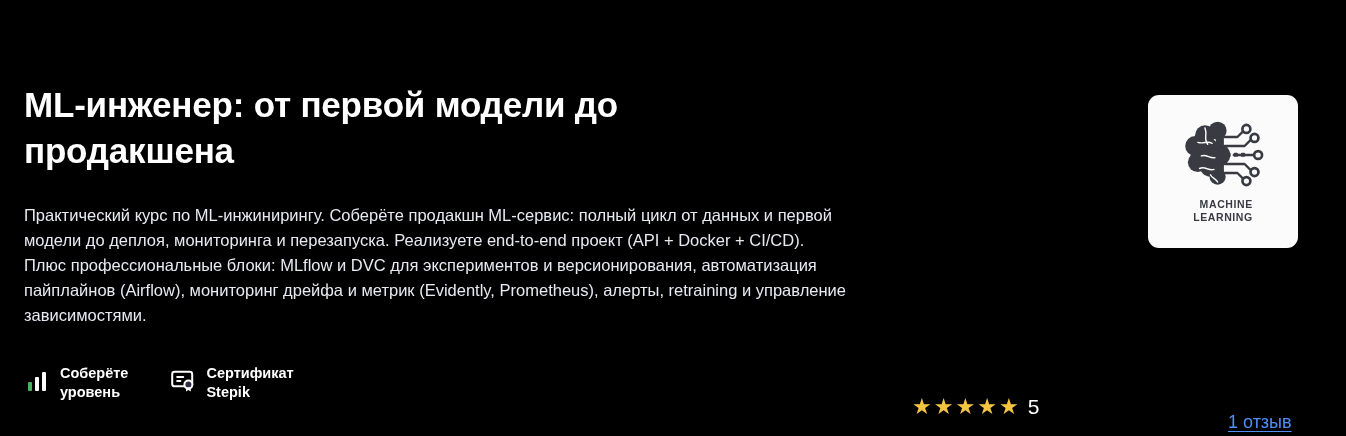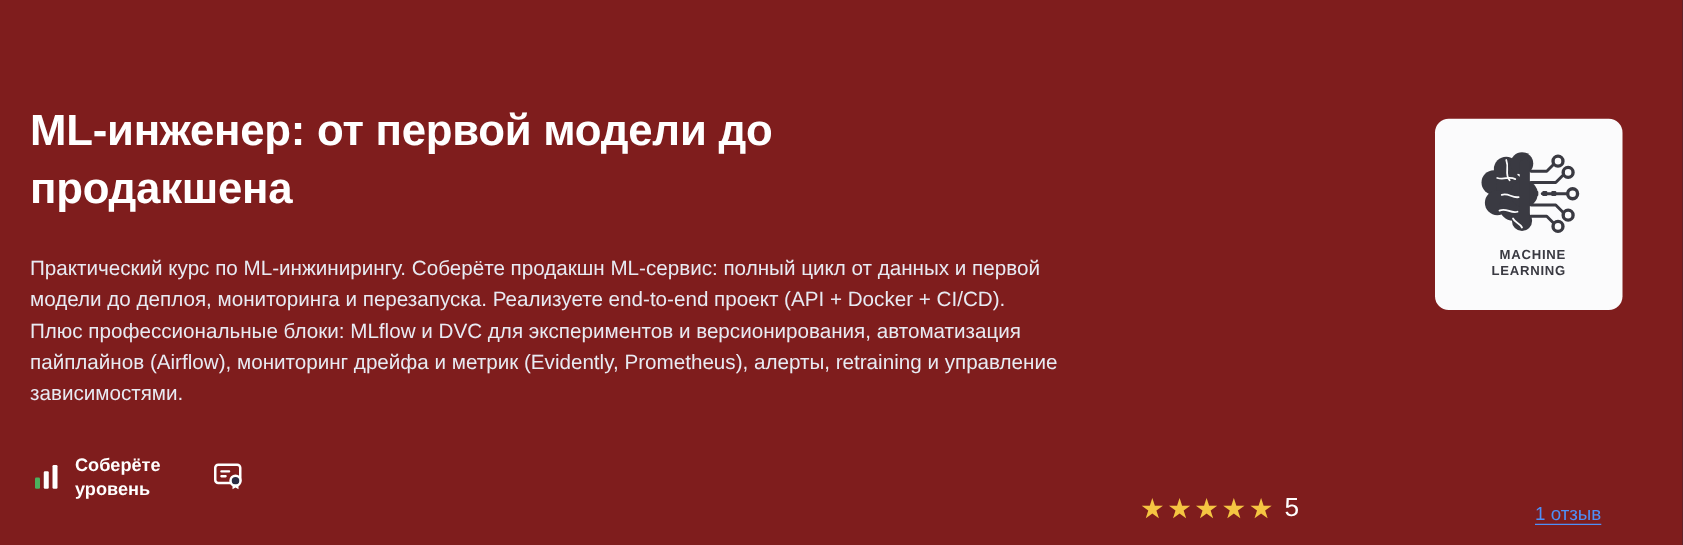--- a/index.html
+++ b/index.html
@@ -12,21 +12,21 @@
     background: #2a2c43;
     font-family: "Liberation Sans", sans-serif;
     overflow: hidden;
     position: relative;
   }
 
   .course-hero {
     position: relative;
     width: 1346px;
     height: 436px;
-    background: #7f1d1d;
+    background: #000000;
     box-sizing: border-box;
   }
 
   
   .hero-main {
     position: absolute;
     left: 24px;
     top: 0;
     width: 1100px;
     height: 436px;
@@ -129,22 +129,22 @@
   .rating-value {
     font-size: 21px;
     line-height: 22px;
     color: #ffffff;
     font-weight: normal;
   }
 
   .reviews-link {
     position: absolute;
     left: 1228px;
-    top: 402px;
-    font-size: 15px;
+    top: 412px;
+    font-size: 18px;
     line-height: 20px;
     color: #4f8ff7;
     text-decoration: underline;
     text-underline-offset: 3px;
     cursor: pointer;
   }
 
   
   .cover-card {
     position: absolute;
@@ -204,20 +204,22 @@
       <div class="feature">
         <span class="feature-icon">
           <svg width="24" height="22" viewBox="0 0 24 22" fill="none" aria-hidden="true">
             <rect x="1.2" y="1.8" width="20" height="14.5" rx="2.4" stroke="#ffffff" stroke-width="2"></rect>
             <rect x="5.2" y="6.1" width="8" height="1.9" rx="0.9" fill="#ffffff"></rect>
             <rect x="5.2" y="10.0" width="5.2" height="1.9" rx="0.9" fill="#ffffff"></rect>
             <circle cx="17.4" cy="14.6" r="4.0" fill="#2a2c43" stroke="#ffffff" stroke-width="2"></circle>
             <path d="M15.0 17.6 L15.0 21.4 L17.4 19.9 L19.8 21.4 L19.8 17.6 Z" fill="#ffffff"></path>
           </svg>
         </span>
+        <span class="feature-label">Сертификат
+Stepik</span>
       </div>
 
     </div>
   </div>
 
   <div class="rating-block">
     <span class="stars">
       <span>★</span>
       <span>★</span>
       <span>★</span>

